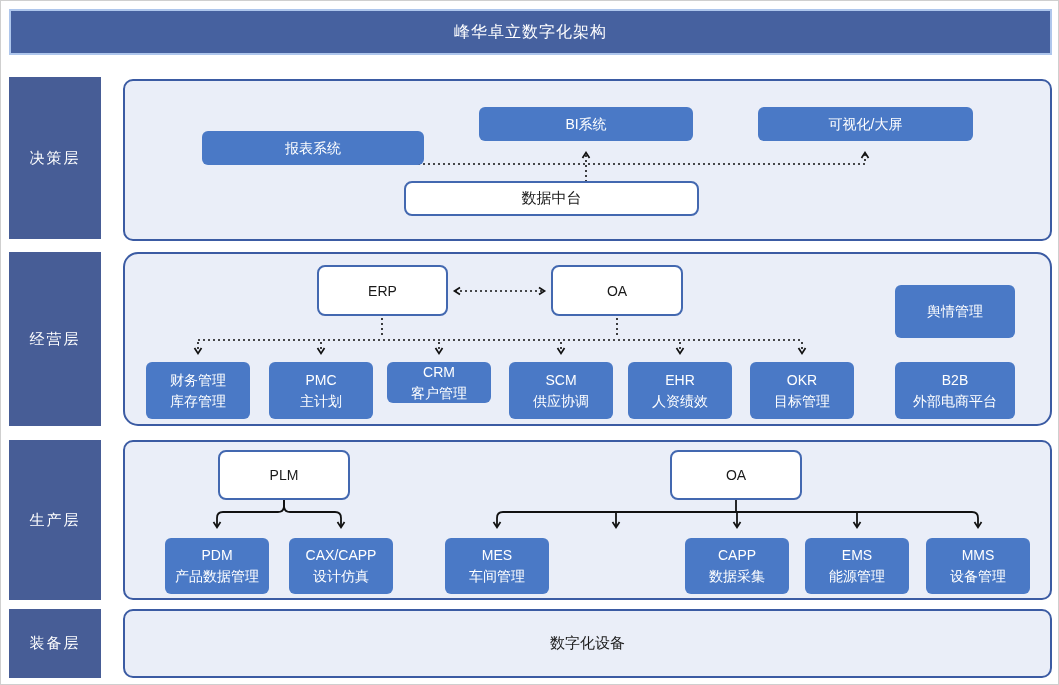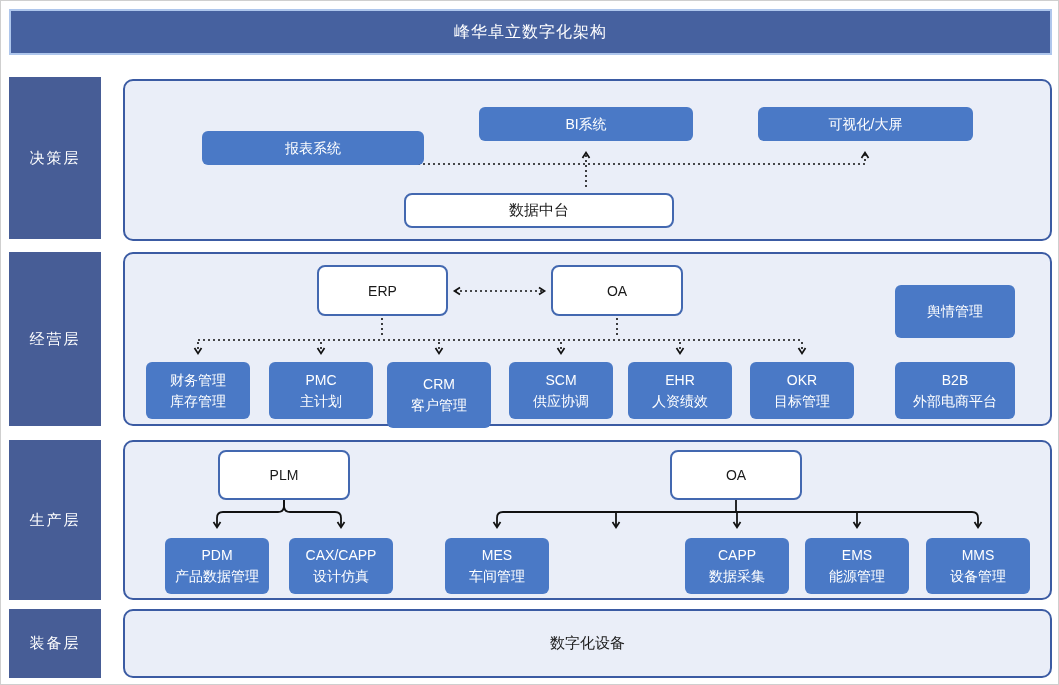--- a/index.html
+++ b/index.html
@@ -70,29 +70,29 @@
     </svg>
     <div class="bluebox" style="left:77px; top:26px; width:222px; height:34px;margin-top:24px;">
       <span>报表系统</span>
     </div>
     <div class="bluebox" style="left:354px; top:26px; width:214px; height:34px;">
       <span>BI系统</span>
     </div>
     <div class="bluebox" style="left:633px; top:26px; width:215px; height:34px;">
       <span>可视化/大屏</span>
     </div>
-    <div class="whitebox big-label" style="left:279px; top:112px; width:270px; height:35px;">
+    <div class="whitebox big-label" style="left:279px; top:100px; width:295px; height:35px;">
       <span>数据中台</span>
     </div>
   </div>
 
   <div class="layer-label" style="top:251px; height:174px;">
     <span>经营层</span>
   </div>
-  <div class="panel" style="top:251px; height:174px;">
+  <div class="panel" style="top:251px; height:174px;border-radius:15px;">
     <svg class="overlay" viewBox="0 0 925 170">
       <path class="dotted" d="M330,37 H419" marker-start="url(#chev)" marker-end="url(#chev)"></path>
       <path class="dotted" d="M257,64 V84"></path>
       <path class="dotted" d="M492,64 V84"></path>
       <path class="dotted" d="M73,86 H677"></path>
       <path class="dotted" d="M73,88 V99" marker-end="url(#chev)"></path>
       <path class="dotted" d="M196,88 V99" marker-end="url(#chev)"></path>
       <path class="dotted" d="M314,88 V99" marker-end="url(#chev)"></path>
       <path class="dotted" d="M436,88 V99" marker-end="url(#chev)"></path>
       <path class="dotted" d="M555,88 V99" marker-end="url(#chev)"></path>
@@ -108,21 +108,21 @@
       <span>舆情管理</span>
     </div>
     <div class="bluebox" style="left:21px; top:108px; width:104px; height:57px;">
       <span>财务管理</span>
       <span>库存管理</span>
     </div>
     <div class="bluebox" style="left:144px; top:108px; width:104px; height:57px;">
       <span>PMC</span>
       <span>主计划</span>
     </div>
-    <div class="bluebox" style="left:262px; top:108px; width:104px; height:66px;">
+    <div class="bluebox" style="left:262px; top:108px; width:104px; height:41px;">
       <span>CRM</span>
       <span>客户管理</span>
     </div>
     <div class="bluebox" style="left:384px; top:108px; width:104px; height:57px;">
       <span>SCM</span>
       <span>供应协调</span>
     </div>
     <div class="bluebox" style="left:503px; top:108px; width:104px; height:57px;">
       <span>EHR</span>
       <span>人资绩效</span>

